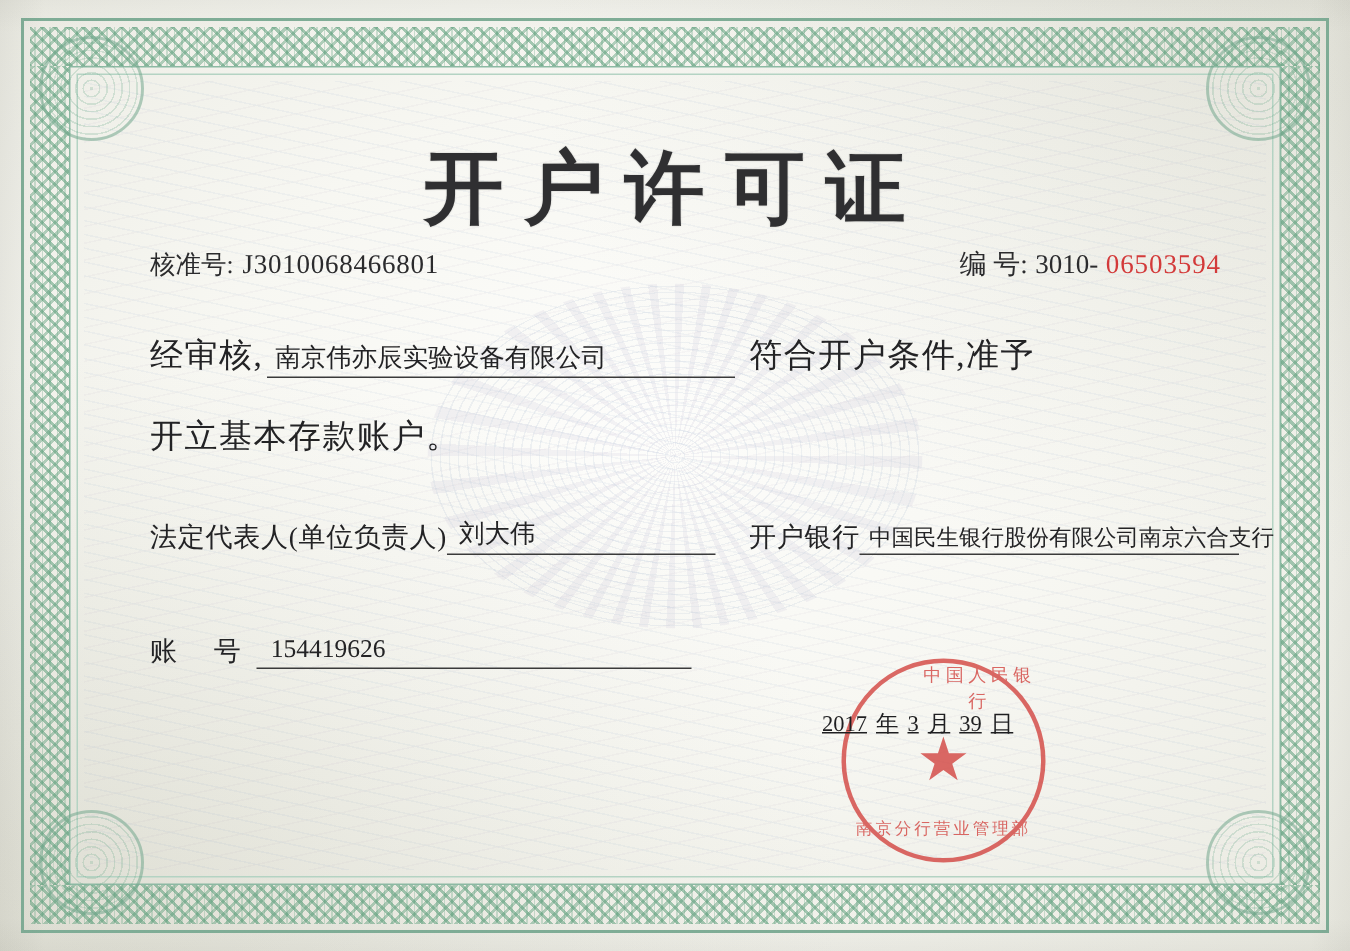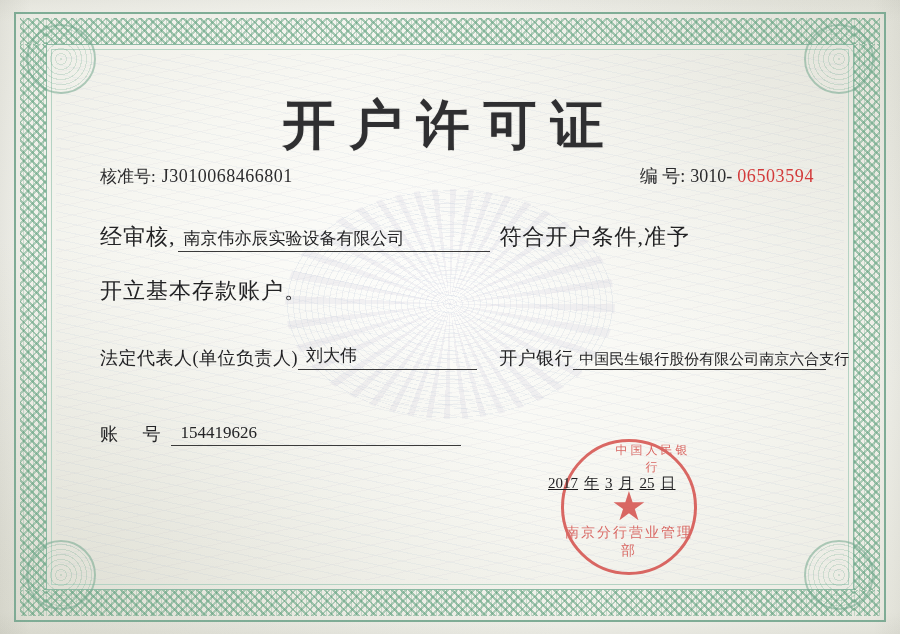--- a/index.html
+++ b/index.html
@@ -287,21 +287,21 @@
   }
   .seal-text-top, .seal-text-bottom {
     position: absolute;
     left: 0; right: 0;
     text-align: center;
     color: #d2403c;
     font-size: 12px;
     letter-spacing: 3px;
   }
   .seal-text-top { top: 0; padding-left: 48px; }
-  .seal-text-bottom { bottom: 12px; font-size: 14px; letter-spacing: 2px; }
+  .seal-text-bottom { bottom: 12px; font-size: 11px; letter-spacing: 2px; }
 
   .scan-shadow {
     position: absolute;
     inset: 0;
     pointer-events: none;
     background:
       linear-gradient(90deg, rgba(120,120,110,0.10) 0px, rgba(255,255,255,0) 30px),
       linear-gradient(270deg, rgba(120,120,110,0.08) 0px, rgba(255,255,255,0) 26px),
       linear-gradient(180deg, rgba(120,120,110,0.07) 0px, rgba(255,255,255,0) 22px),
       linear-gradient(0deg, rgba(120,120,110,0.07) 0px, rgba(255,255,255,0) 22px);
@@ -368,21 +368,21 @@
       <div class="star"></div>
       <div class="seal-text-bottom">南京分行营业管理部</div>
     </div>
 
     <div class="issuer">
       <div class="datewrap">
         <span class="d">2017</span>
         <span class="d">年</span>
         <span class="d">3</span>
         <span class="d">月</span>
-        <span class="d">25</span>
+        <span class="d">39</span>
         <span class="d">日</span>
       </div>
     </div>
 
   </div>
 
   <div class="scan-shadow"></div>
 </div>
 
 </body></html>

